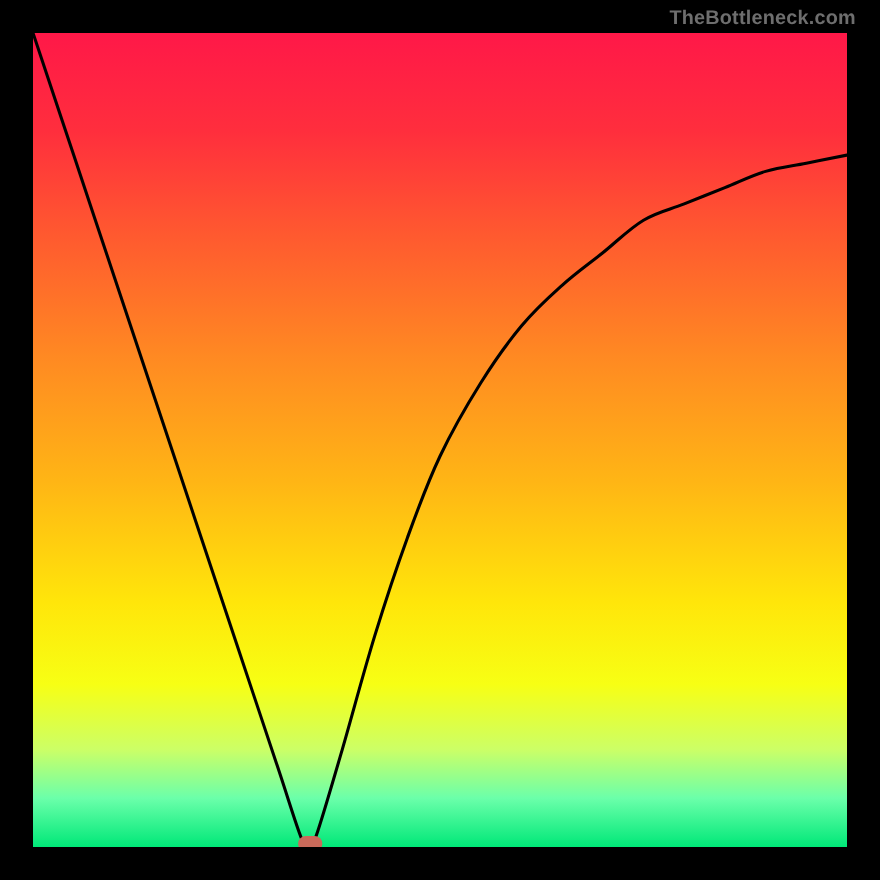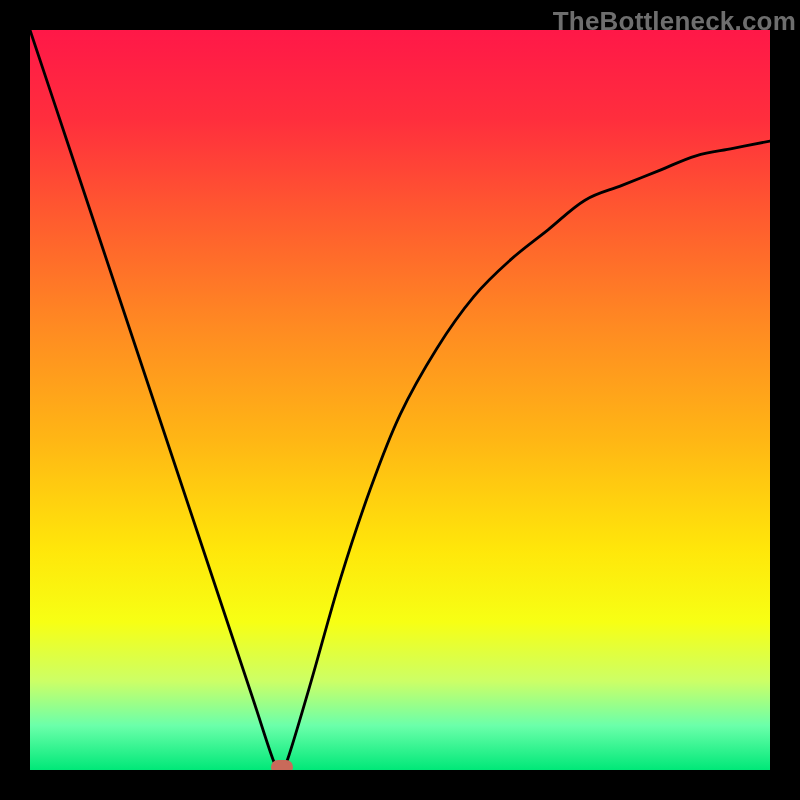--- a/index.html
+++ b/index.html
@@ -30,22 +30,22 @@
     position: absolute;
     left: 0;
     top: 0;
     width: 100%;
     height: 100%;
     pointer-events: none;
   }
   .watermark {
     position: absolute;
     top: 6px;
-    right: 4px;
-    font-size: 26px;
+    right: 22px;
+    font-size: 18px;
     font-weight: bold;
     color: #6e6e6e;
     font-family: Arial, sans-serif;
     letter-spacing: 0.2px;
     margin-left: 44px;
   }
   .marker {
     position: absolute;
     width: 22px;
     height: 14px;

